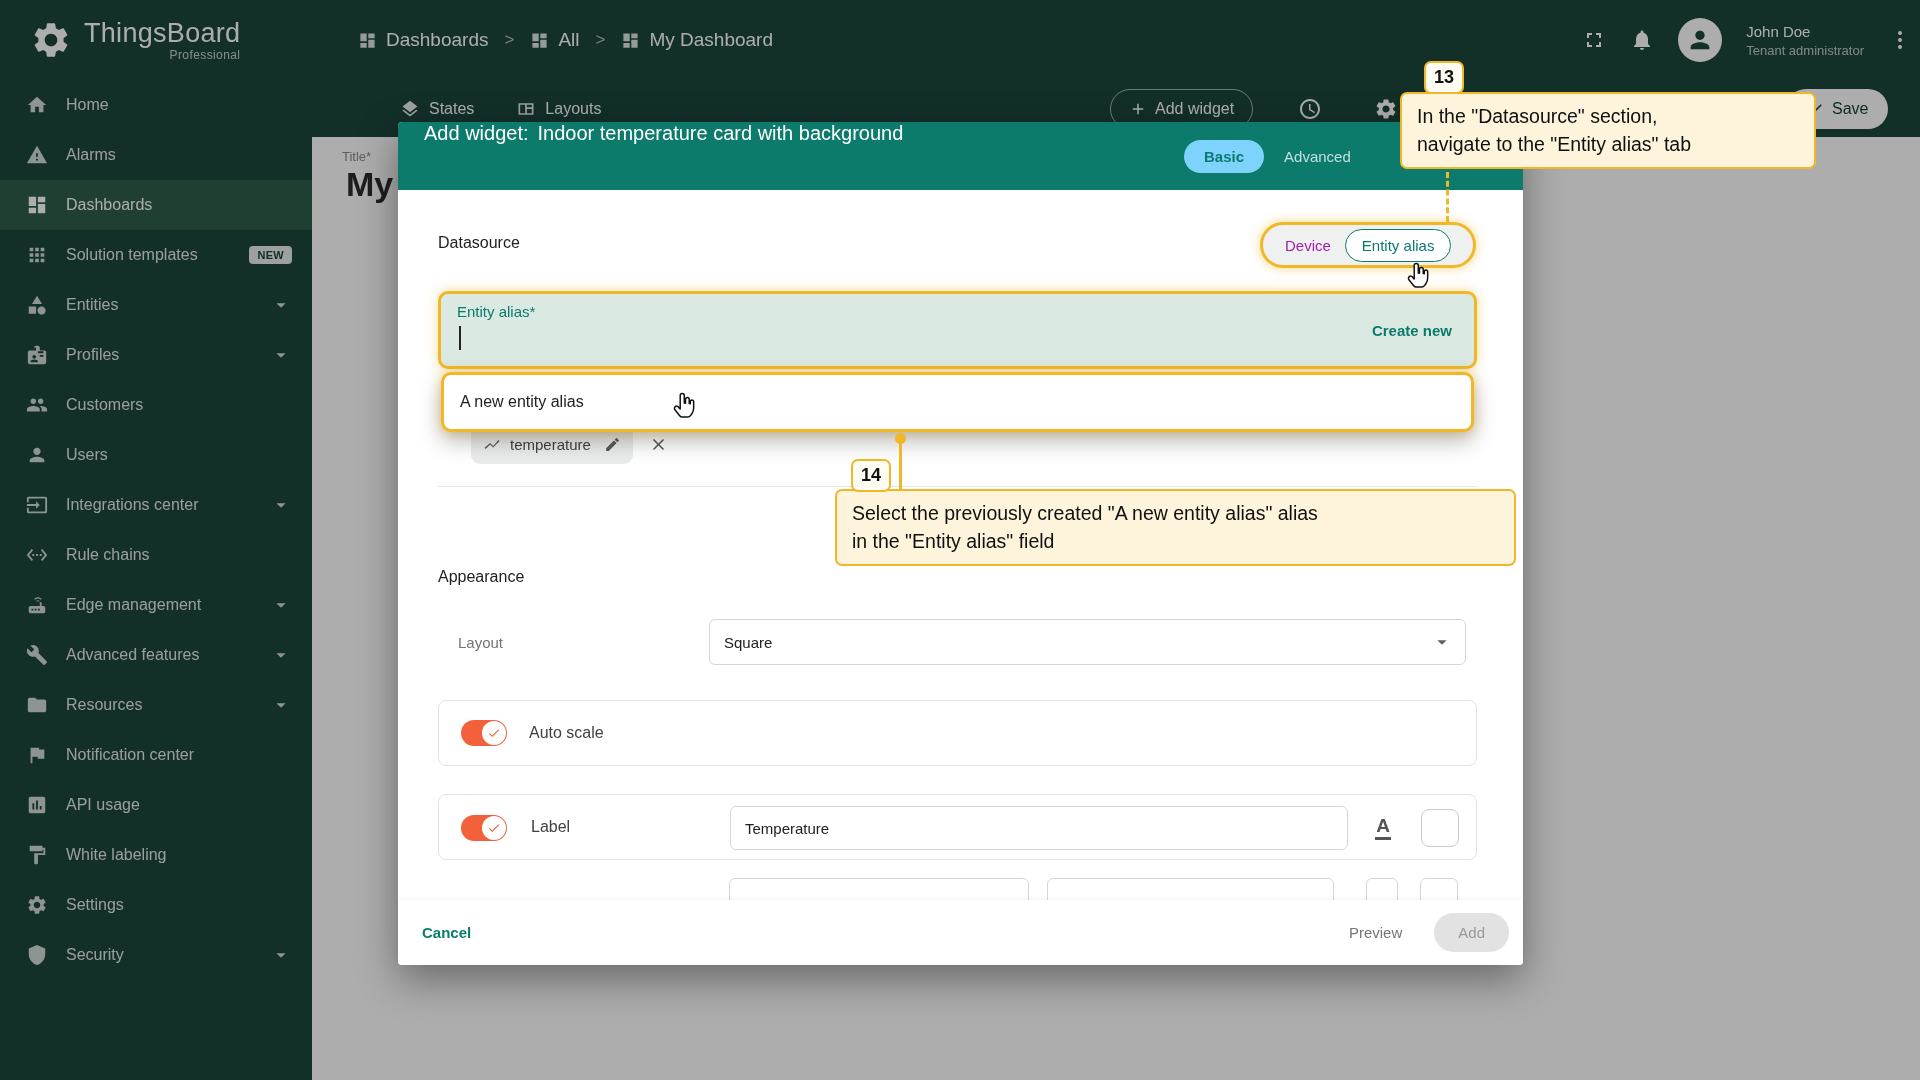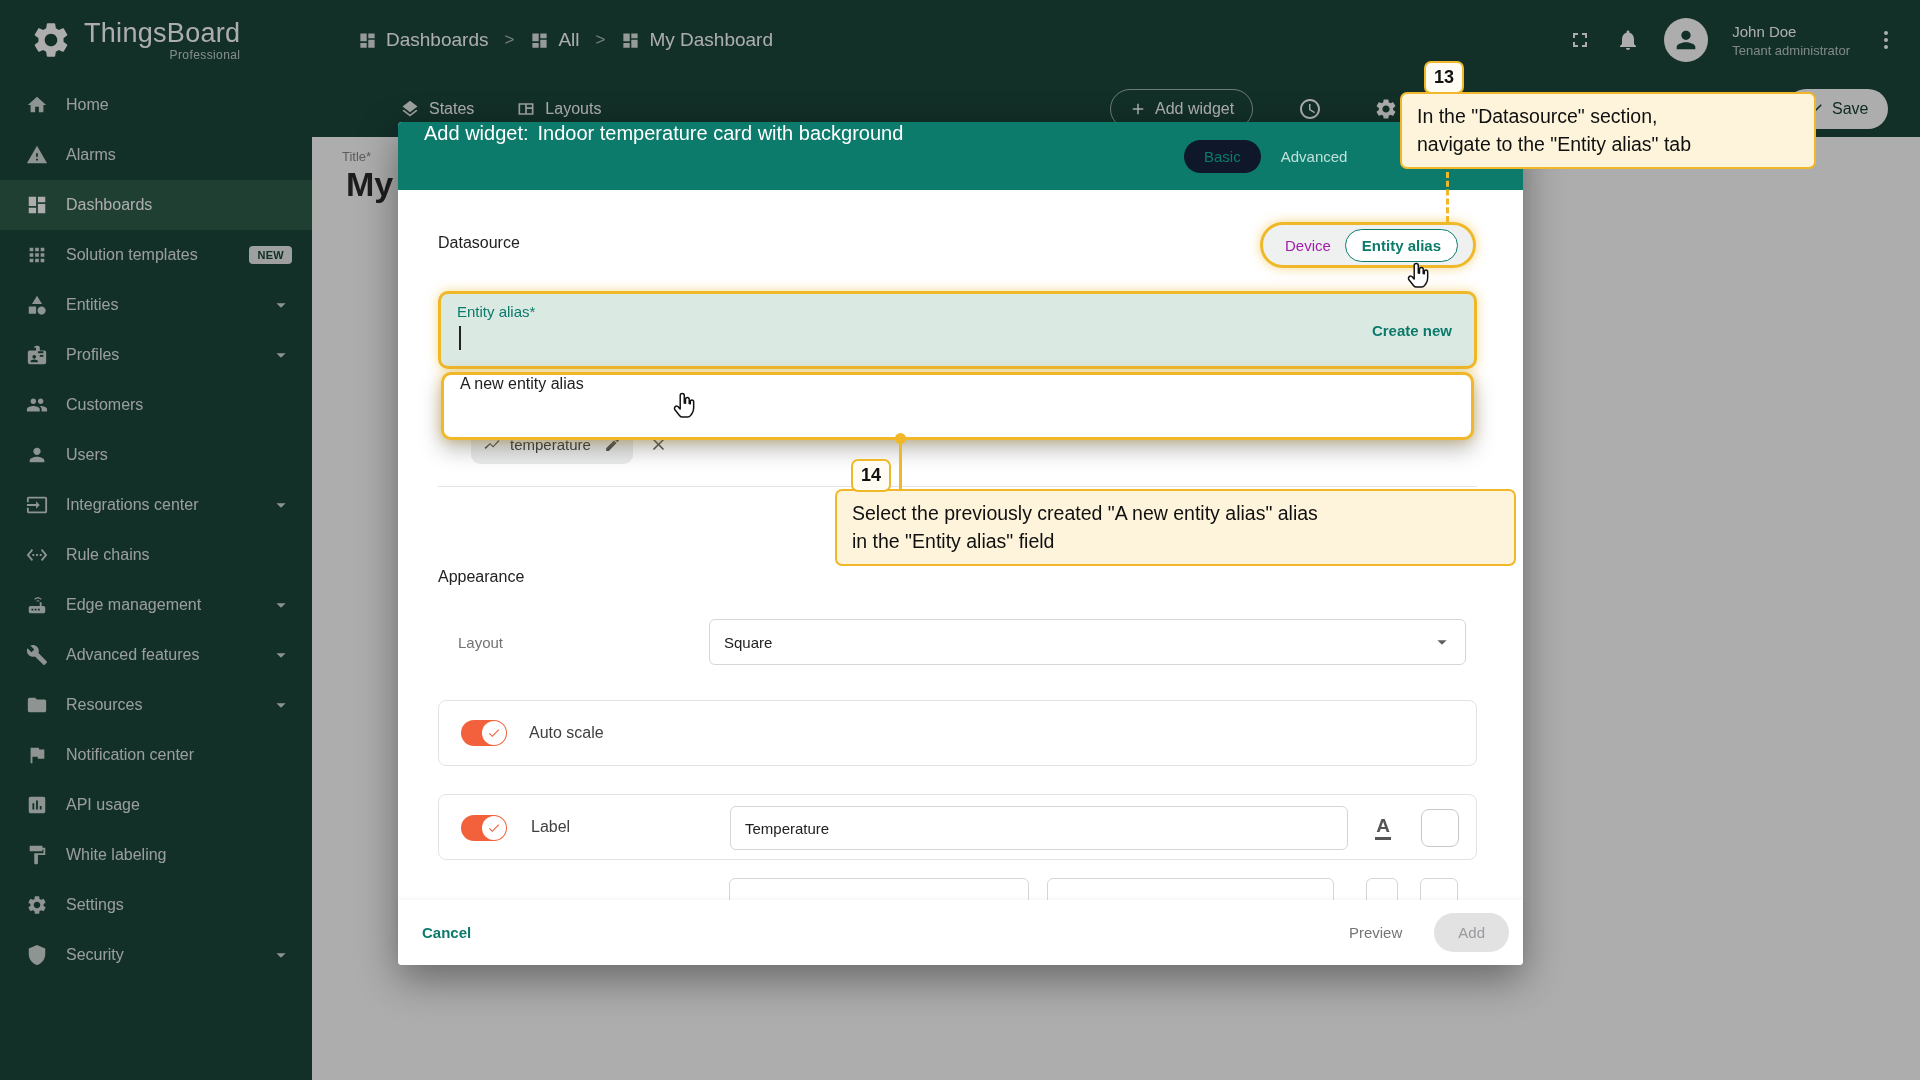--- a/index.html
+++ b/index.html
@@ -17,21 +17,21 @@
   .app-header{position:absolute;left:0;top:0;width:1920px;height:80px;background:var(--sidebar_bg);
               display:flex;align-items:center;z-index:1}
   .logo{display:flex;align-items:center;gap:12px;padding-left:30px;width:312px;flex:none}
   .logo-icon{width:42px;height:42px;color:#fff}
   .logo-name{font-size:27px;color:#fff;font-weight:500;letter-spacing:.3px}
   .logo-edition{font-size:12px;color:rgba(255,255,255,.75);text-align:right;margin-top:-1px;letter-spacing:.4px}
   .breadcrumbs{display:flex;align-items:center;margin-left:46px}
   .crumb{display:flex;align-items:center;gap:9px;color:#fff;font-size:19px;cursor:pointer}
   .crumb .icon{width:19px;height:19px;color:rgba(255,255,255,.85)}
   .crumb-sep{color:rgba(255,255,255,.65);font-size:17px;margin:0 16px}
-  .header-right{position:absolute;right:22px;top:0;height:80px;display:flex;align-items:center;gap:24px}
+  .header-right{position:absolute;right:8px;top:0;height:80px;display:flex;align-items:center;gap:24px}
   .hicon{width:24px;height:24px;color:#fff;cursor:pointer}
   .avatar{width:44px;height:44px;border-radius:50%;background:#fff;display:flex;align-items:center;
           justify-content:center;color:var(--sidebar_bg);cursor:pointer}
   .avatar .icon{width:28px;height:28px}
   .uname{color:#fff;font-size:15px}
   .urole{color:rgba(255,255,255,.7);font-size:13px;margin-top:3px}
 
   
   .sidebar{position:absolute;left:0;top:80px;width:312px;bottom:0;background:var(--sidebar_bg);z-index:1}
   .nav-item{display:flex;align-items:center;height:50px;padding:0 20px 0 26px;gap:18px;
@@ -68,47 +68,47 @@
   .overlay{position:absolute;inset:0;background:rgba(0,0,0,.32);z-index:50}
 
   
   .modal{position:absolute;left:398px;top:122px;width:1125px;height:843px;background:#fff;border-radius:4px;
          z-index:100;box-shadow:0 14px 40px rgba(0,0,0,.4)}
   .modal-header{position:absolute;left:0;top:0;right:0;height:68px;background:var(--modal_header_bg);
                 border-radius:4px 4px 0 0;display:flex;align-items:flex-start;padding:0 26px;color:#fff}
   .mh-prefix{font-size:20px}
   .mh-title{font-size:20px;font-weight:normal;margin-left:9px}
   .mode-tabs{position:absolute;left:786px;top:0;height:68px;display:flex;align-items:center;gap:20px}
-  .tab-basic{background:#0f172a;color:var(--modal_header_bg);font-weight:normal;font-size:15px;
+  .tab-basic{background:#7dd3fc;color:var(--modal_header_bg);font-weight:bold;font-size:15px;
              padding:8px 20px;border-radius:18px;cursor:pointer}
   .tab-advanced{color:#BFE0DA;font-size:15px;cursor:pointer}
 
   .section-label{position:absolute;left:40px;font-size:16px;color:#212121}
   #ds-label{top:112px}
   #ap-label{top:446px}
 
   .type-toggle{position:absolute;left:862px;top:100px;width:216px;height:46px;
                border:3px solid var(--annotation_yellow);border-radius:25px;background:#EFF1F0;
                display:flex;align-items:center;padding:0 5px 0 10px;
                box-shadow:0 0 12px rgba(240,184,41,.55)}
   .tt-device{color:#a21caf;font-size:15px;padding:0 12px;cursor:pointer}
   .tt-entity{background:#fff;border:1.5px solid var(--modal_header_bg);color:var(--modal_header_bg);
-             font-weight:bold;font-size:15px;padding:7px 16px;border-radius:17px;margin-left:2px;cursor:pointer}
+             font-weight:normal;font-size:15px;padding:7px 16px;border-radius:17px;margin-left:2px;cursor:pointer}
 
   .entity-block{position:absolute;left:40px;top:169px;width:1039px;height:78px;
                 border:3px solid var(--annotation_yellow);border-radius:10px;background:#DBE9E3;
                 box-shadow:0 0 12px rgba(240,184,41,.5)}
   .entity-label{position:absolute;left:16px;top:9px;font-size:15px;color:var(--accent_teal)}
   .entity-caret{position:absolute;left:18px;top:32px;width:2px;height:24px;background:#222}
   .create-new{position:absolute;right:22px;top:50%;transform:translateY(-50%);
               color:var(--accent_teal);font-weight:bold;font-size:15px;cursor:pointer}
 
-  .alias-dropdown{position:absolute;left:43px;top:250px;width:1033px;height:68px;
+  .alias-dropdown{position:absolute;left:43px;top:250px;width:1033px;height:60px;
                   border:3px solid var(--annotation_yellow);border-radius:10px;background:#fff;
-                  display:flex;padding-left:16px;font-size:16px;color:#212121;
+                  display:flex;align-items:center;padding-left:16px;font-size:16px;color:#212121;
                   box-shadow:0 10px 22px rgba(0,0,0,.25),0 0 12px rgba(240,184,41,.5);z-index:6;cursor:pointer}
 
   .chip-row{position:absolute;left:73px;top:302px;display:flex;align-items:center;z-index:2}
   .datakey-chip{display:flex;align-items:center;gap:9px;height:40px;padding:0 12px;background:#EBEDEC;
                 border-radius:9px;color:#424242;font-size:15px;cursor:pointer}
   .chip-icon{width:18px;height:18px;color:#5a5a5a}
   .chip-edit{width:17px;height:17px;color:#5a5a5a;margin-left:4px;cursor:pointer}
   .chip-close{width:19px;height:19px;color:#5a5a5a;margin-left:16px;cursor:pointer}
 
   .ds-divider{position:absolute;left:40px;top:364px;width:1039px;height:1px;background:#e4e4e4}

